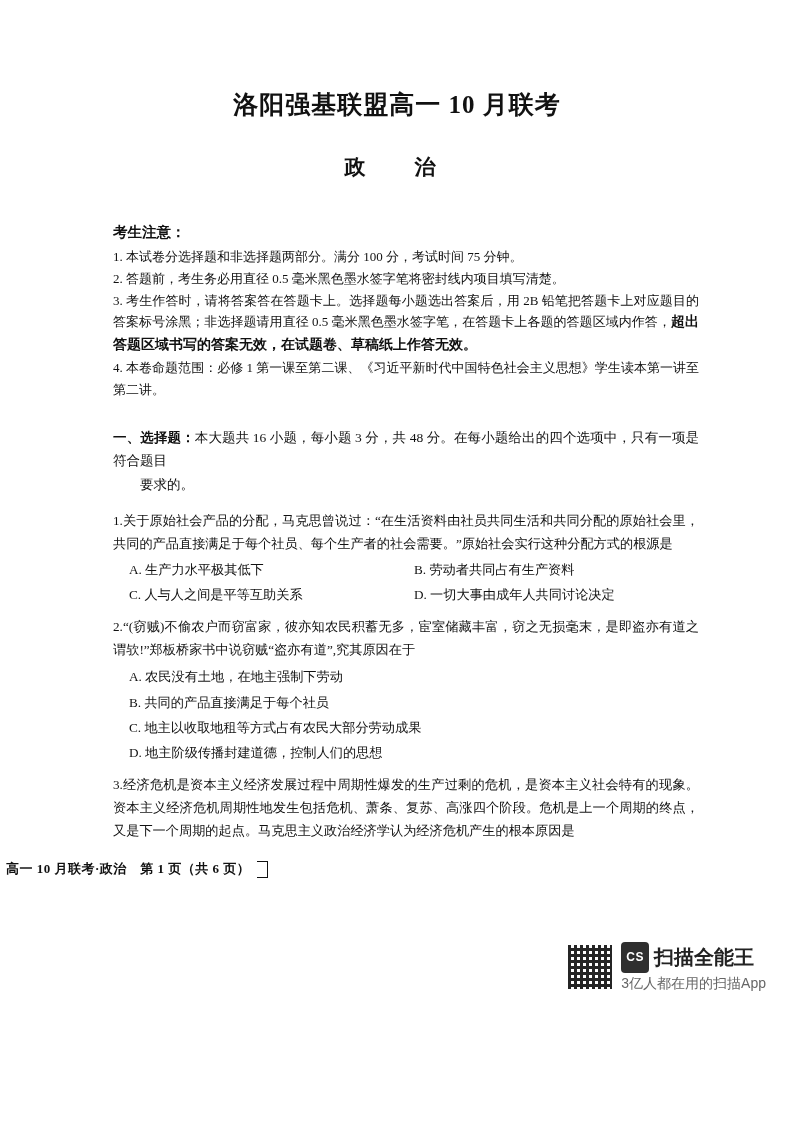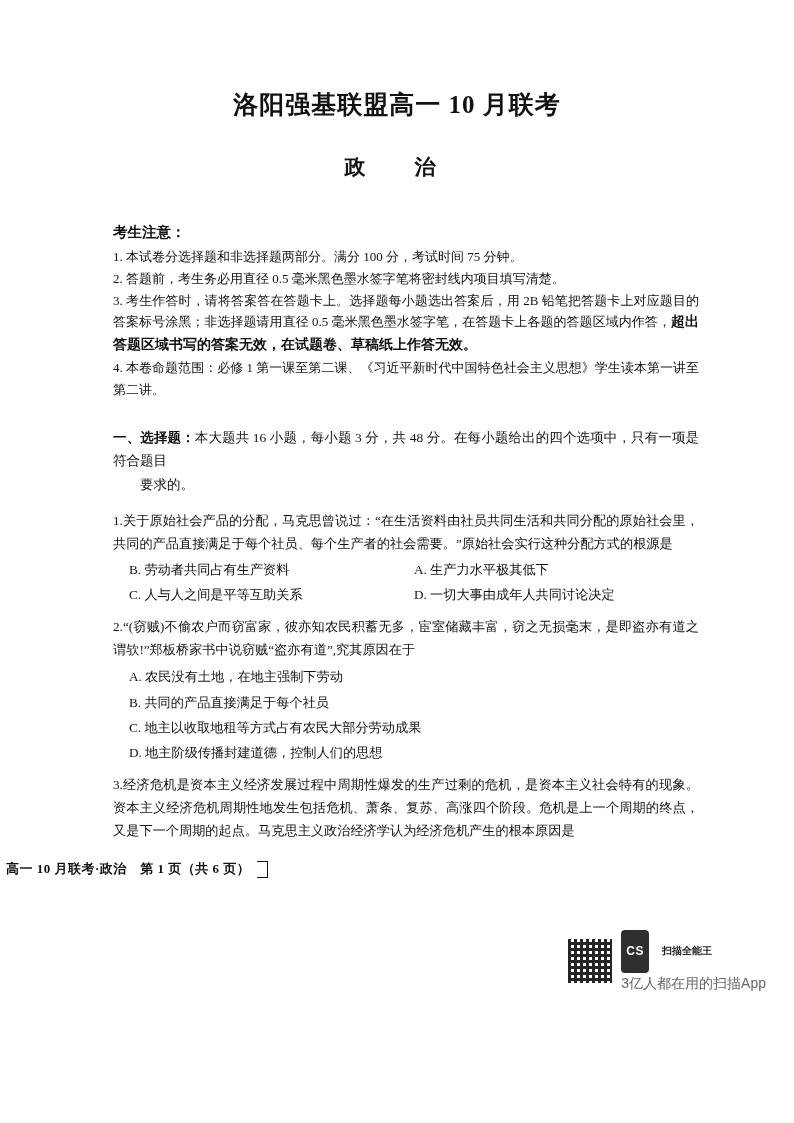--- a/index.html
+++ b/index.html
@@ -160,29 +160,28 @@
     align-items: center;
     gap: 5px;
   }
   .cs-logo {
     background: #2f2f2f;
     color: #fff;
     font-size: 12px;
     font-weight: bold;
     font-family: "Liberation Sans", sans-serif;
     border-radius: 4px;
-    padding: 14px 5px;
+    padding: 8px 5px;
     letter-spacing: 0.5px;
   }
   .scan-label {
-    font-size: 10px;
+    font-size: 20px;
     font-family: "Liberation Sans", sans-serif;
     color: #222;
     font-weight: bold;
-    margin-left: 8px;
   }
   .scan-sub {
     font-size: 14px;
     color: #666;
     font-family: "Liberation Sans", sans-serif;
     margin-top: 2px;
   }
 </style>
 </head>
 <body>
@@ -205,22 +204,22 @@
     <b>一、选择题：</b><span>本大题共 16 小题，每小题 3 分，共 48 分。在每小题给出的四个选项中，只有一项是符合题目</span>
     <span class="indent2">要求的。</span>
   </div>
 
   <div class="questions">
 
     <div class="q">
       <div class="q-stem"><span class="qn">1.</span><span>关于原始社会产品的分配，马克思曾说过：“在生活资料由社员共同生活和共同分配的原始社会里，共同的产品直接满足于每个社员、每个生产者的社会需要。”原始社会实行这种分配方式的根源是</span></div>
       <div class="opts">
         <div class="opt-row">
+          <div class="opt">A. 生产力水平极其低下</div>
           <div class="opt">B. 劳动者共同占有生产资料</div>
-          <div class="opt">A. 生产力水平极其低下</div>
         </div>
         <div class="opt-row">
           <div class="opt">C. 人与人之间是平等互助关系</div>
           <div class="opt">D. 一切大事由成年人共同讨论决定</div>
         </div>
       </div>
     </div>
 
     <div class="q">
       <div class="q-stem"><span class="qn">2.</span><span>“(窃贼)不偷农户而窃富家，彼亦知农民积蓄无多，宦室储藏丰富，窃之无损毫末，是即盗亦有道之谓欤!”郑板桥家书中说窃贼“盗亦有道”,究其原因在于</span></div>

